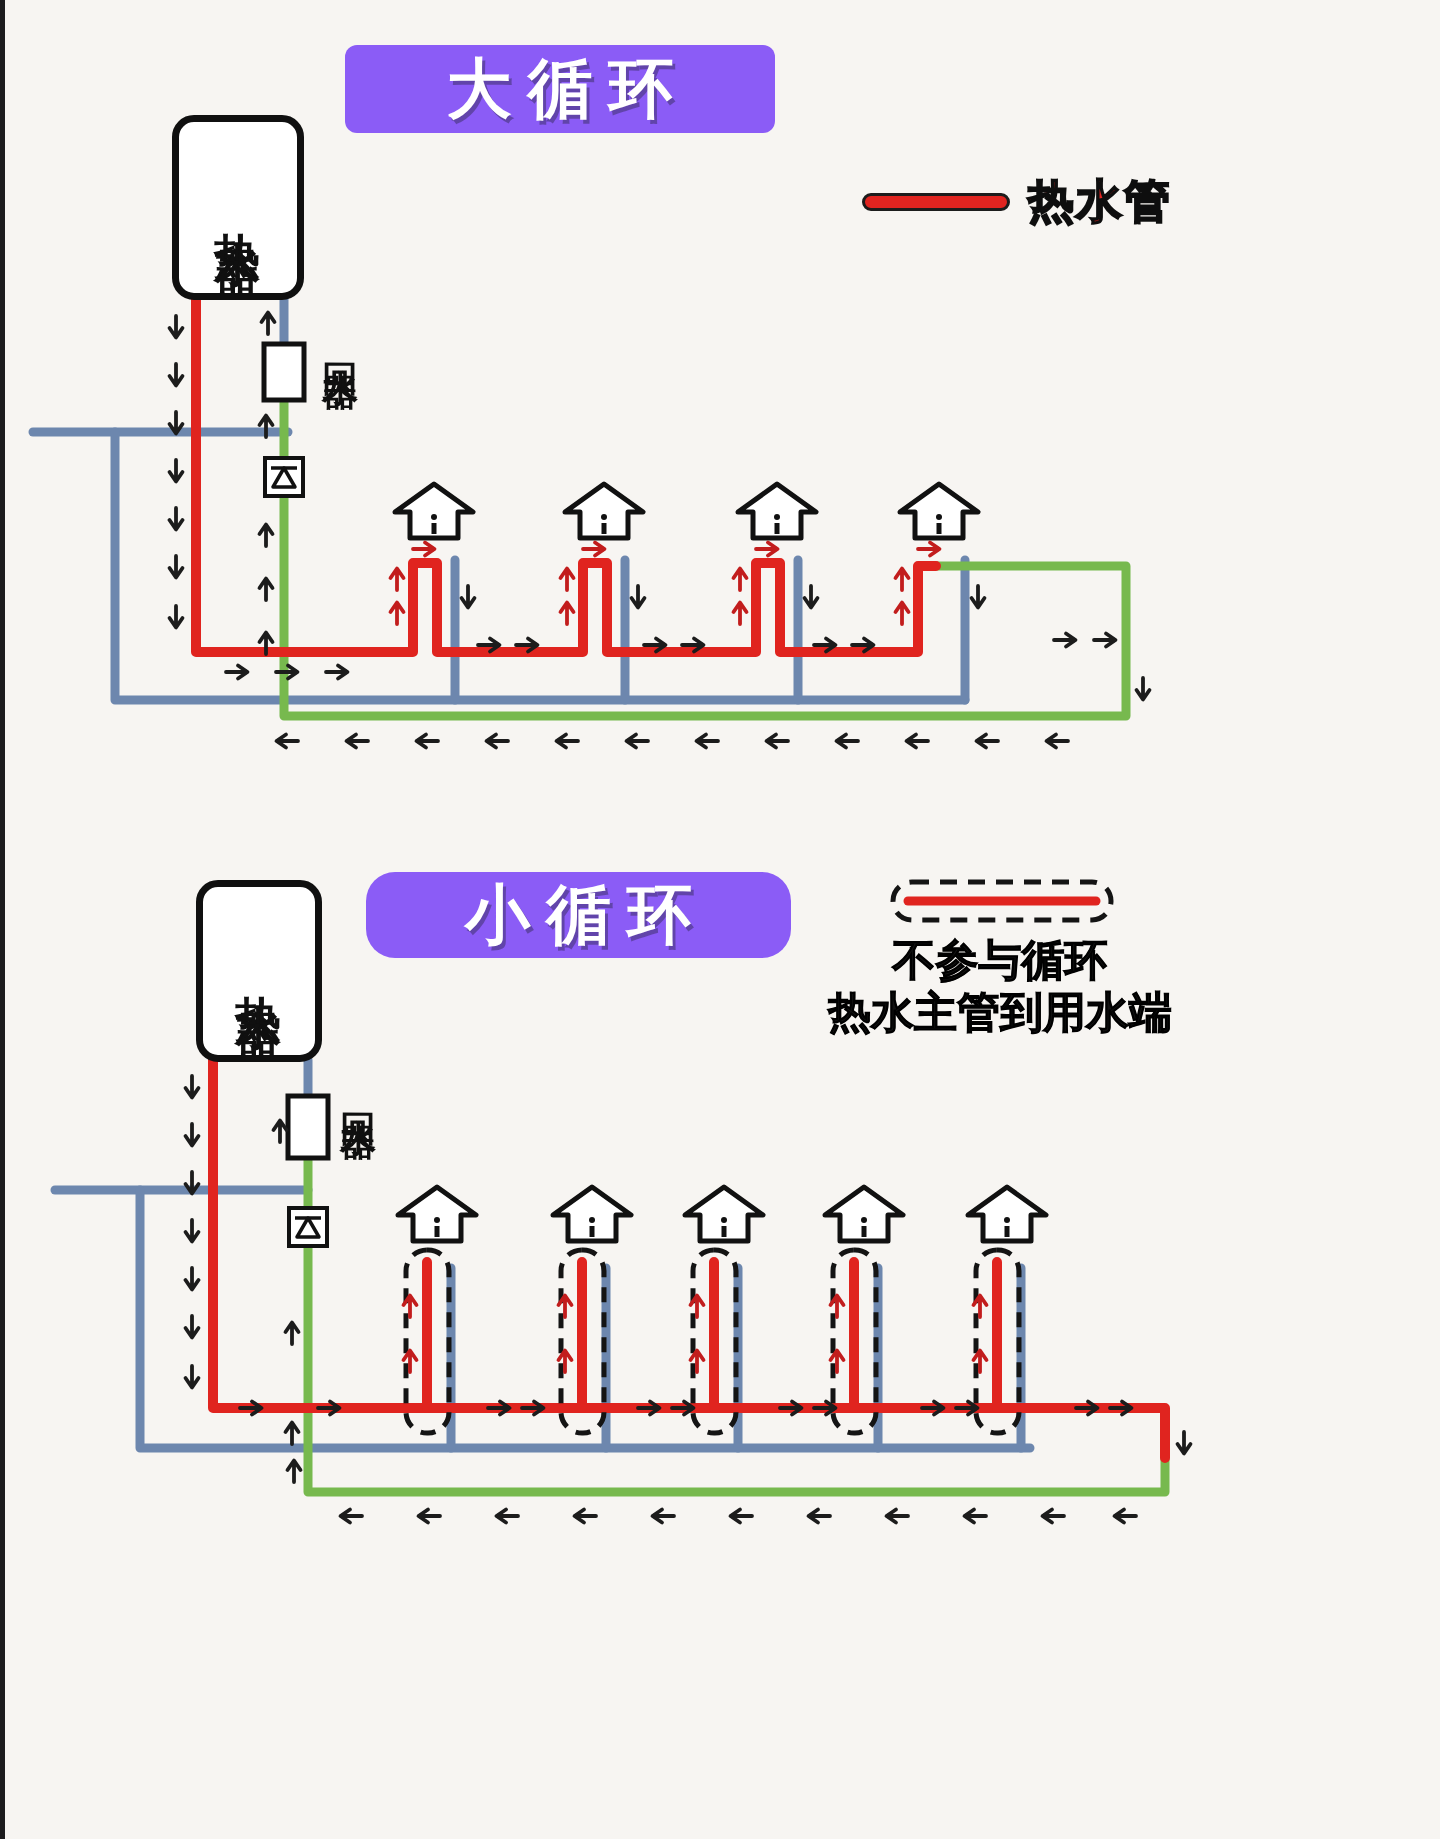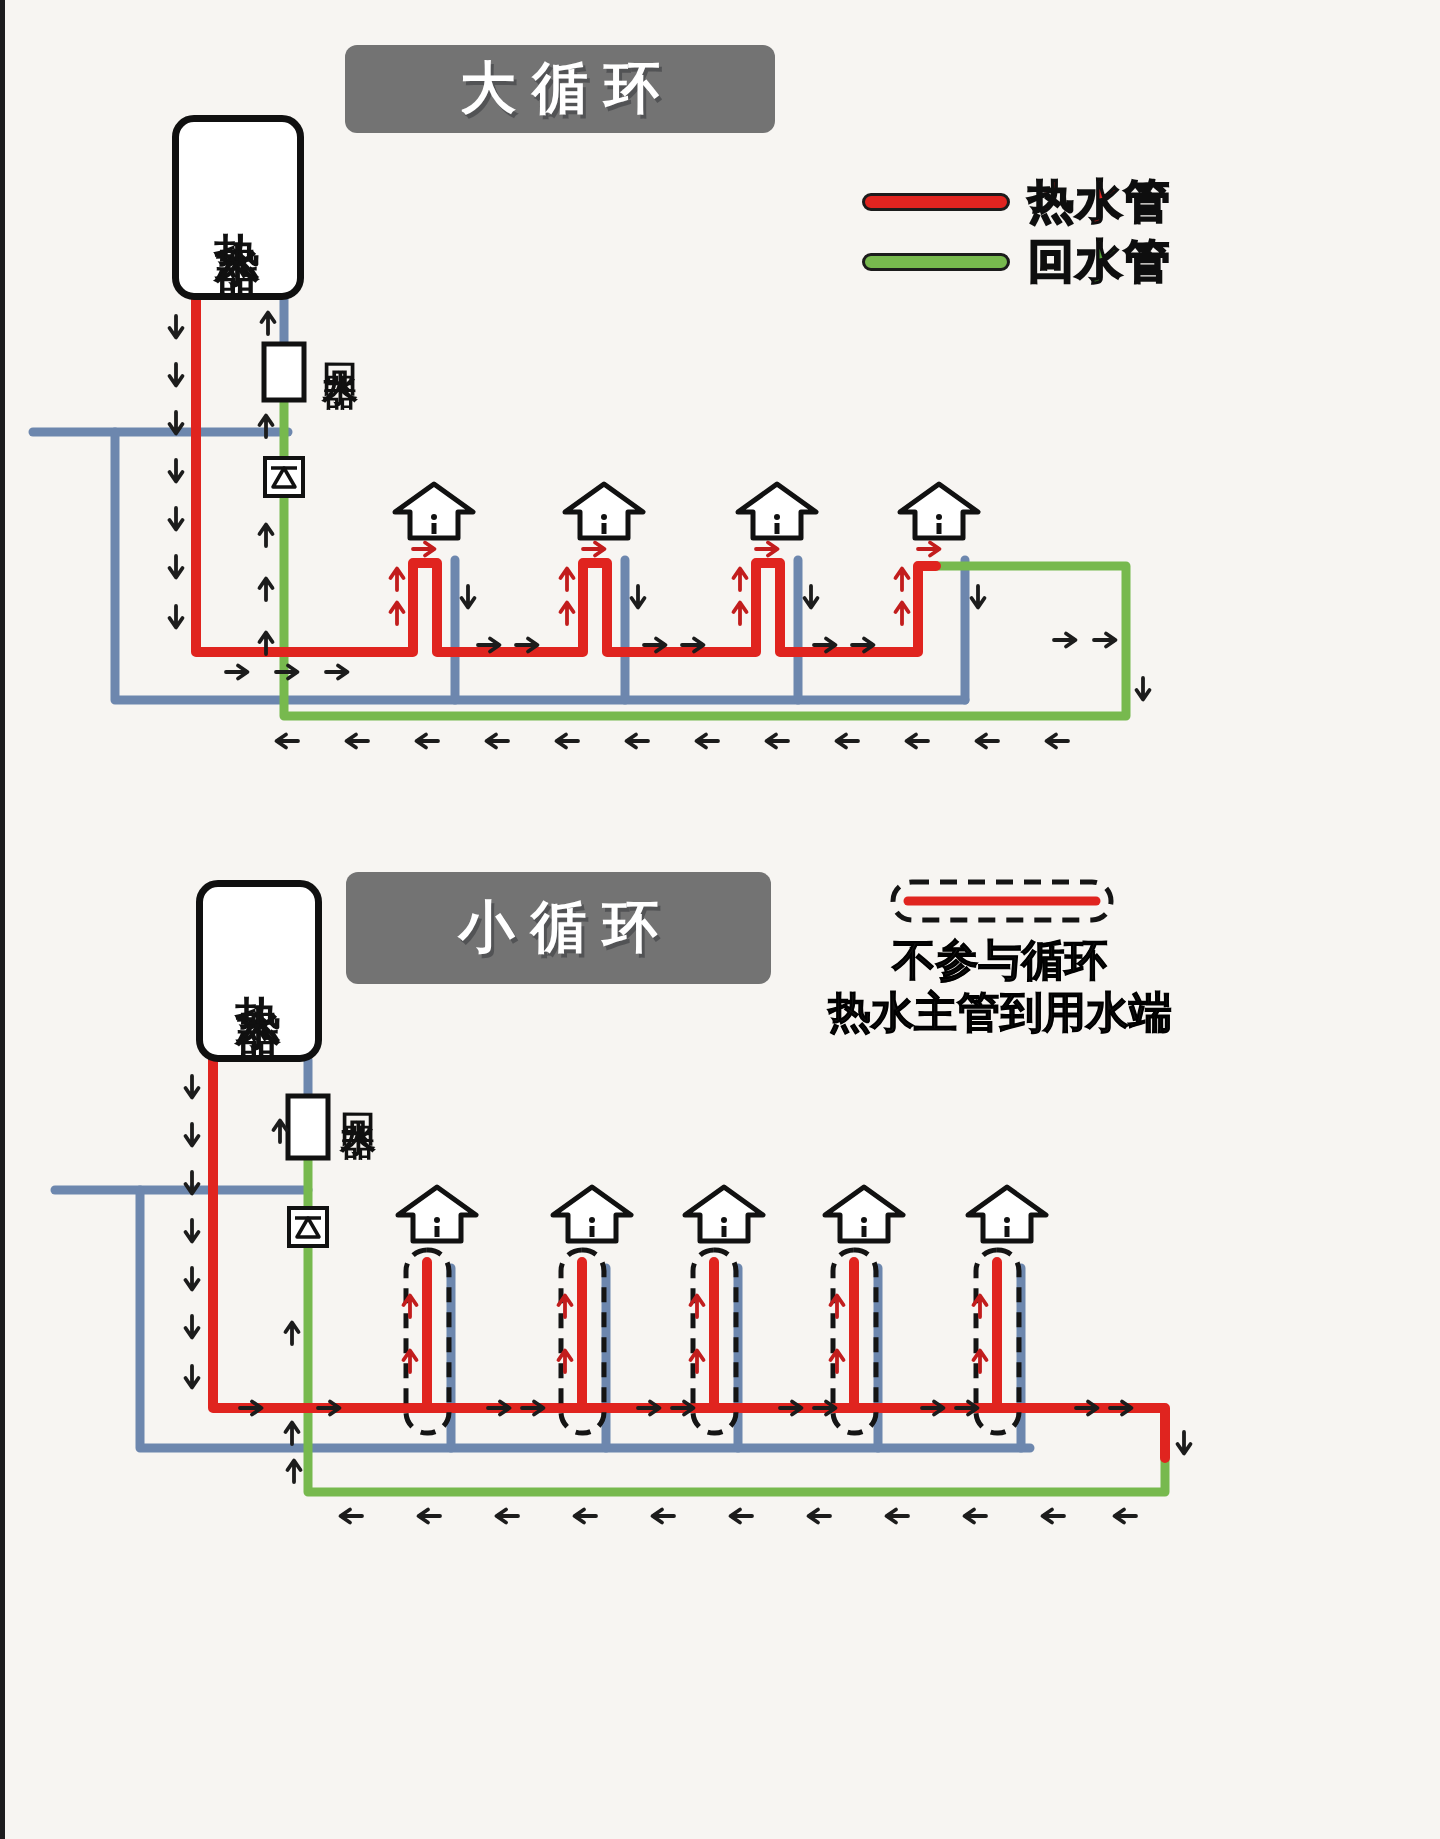--- a/index.html
+++ b/index.html
@@ -4,23 +4,23 @@
 <style>
   html,body{margin:0;padding:0;}
   body{
     width:1440px;height:1839px;position:relative;overflow:hidden;
     background:#f7f5f2;
     font-family:"DejaVu Sans","Liberation Sans",sans-serif;
   }
   .edge{position:absolute;left:0;top:0;width:5px;height:1839px;background:#1c1c1e;}
   svg.pipes{position:absolute;left:0;top:0;}
   .badge{
-    position:absolute;background:#737373;border-radius:12px;color:#ffffff;
+    position:absolute;background:#8b5cf6;border-radius:12px;color:#ffffff;
     display:flex;align-items:center;justify-content:center;
-    font-size:56px;font-weight:bold;letter-spacing:16px;text-indent:16px;
+    font-size:65px;font-weight:bold;letter-spacing:16px;text-indent:16px;
     text-shadow:3px 4px 0 rgba(20,24,30,.35);
   }
   .heater{
     position:absolute;background:#ffffff;border:7px solid #101010;border-radius:22px;
     display:flex;align-items:center;justify-content:center;box-sizing:border-box;
   }
   .vtext{
     writing-mode:vertical-rl;text-orientation:upright;
     font-weight:bold;color:#101010;line-height:1;
   }
@@ -236,27 +236,23 @@
   <div class="vtext">热水器</div>
 </div>
 
 <div class="vtext retlabel" style="left:322px;top:334px;">回水器</div>
 
 <div class="legend">
   <div class="legend-row">
     <div class="swatch sw-hot"></div>
     <div class="legend-label c-hot">热水管</div>
   </div>
-  <div class="legend-row">
-    <div class="swatch sw-ret"></div>
-    <div class="legend-label c-ret">回水管</div>
-  </div>
-</div>
-
-<div class="badge" style="left:346px;top:872px;width:425px;height:112px;">小循环</div>
+</div>
+
+<div class="badge" style="left:366px;top:872px;width:425px;height:86px;border-radius:29px;">小循环</div>
 
 <div class="heater" style="left:196px;top:880px;width:126px;height:182px;">
   <div class="vtext">热水器</div>
 </div>
 
 <div class="vtext retlabel" style="left:340px;top:1084px;">回水器</div>
 
 <div class="note">
   <div>不参与循环</div>
   <div>热水主管到用水端</div>

